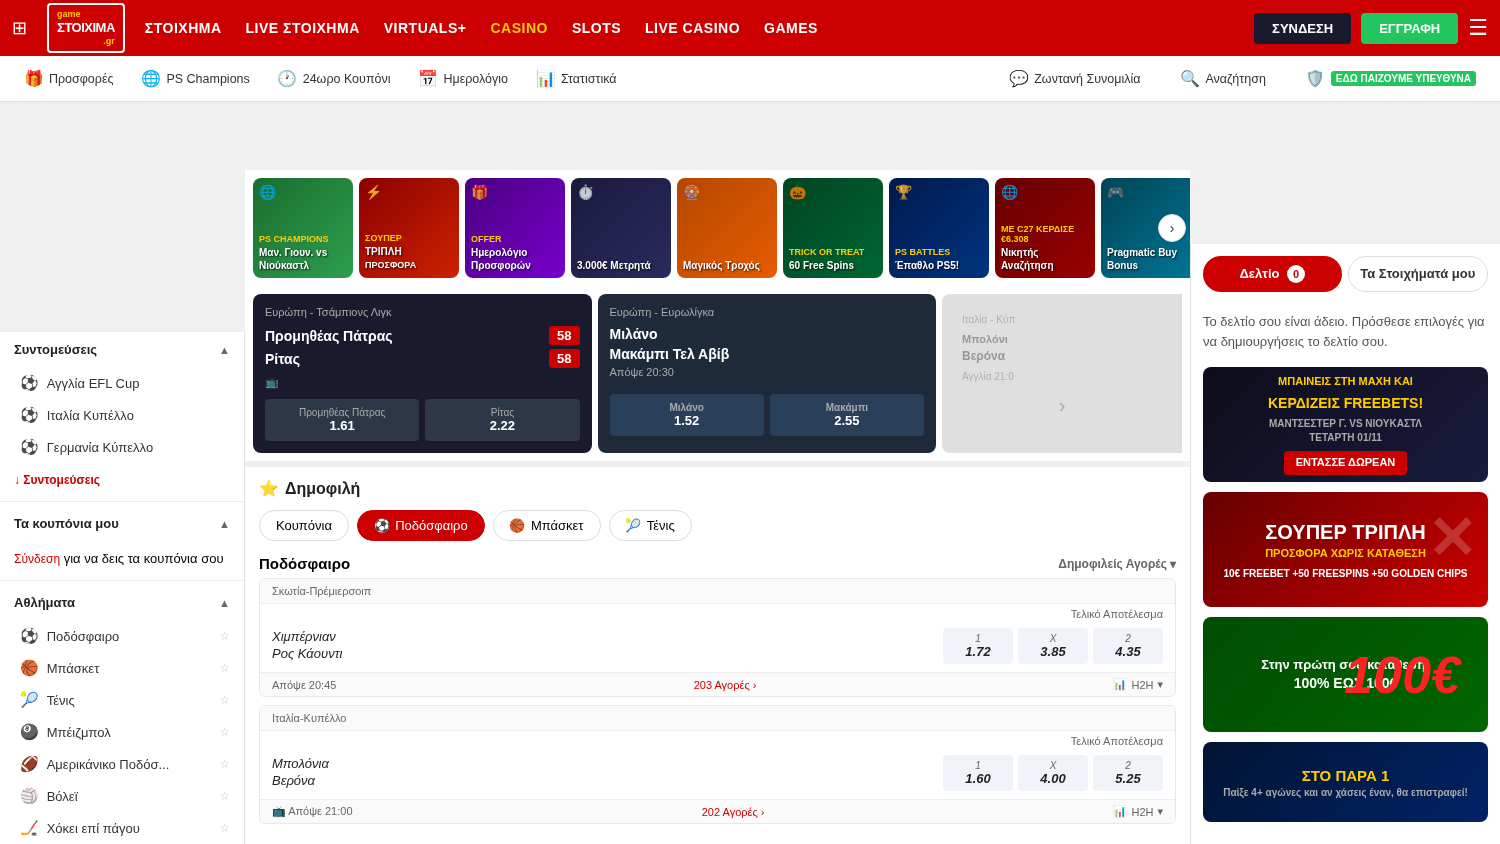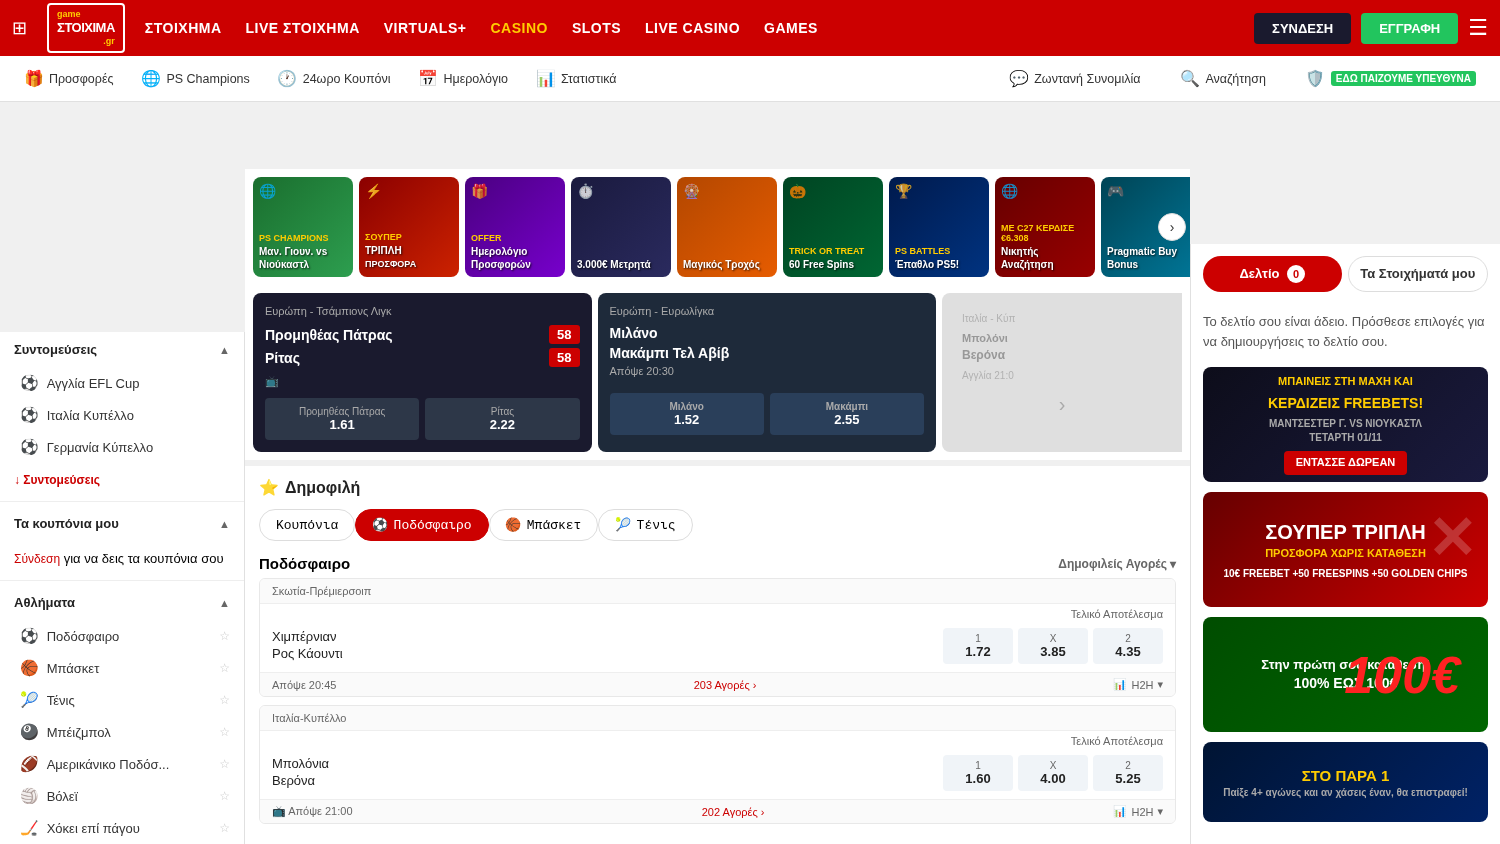--- a/index.html
+++ b/index.html
@@ -307,23 +307,22 @@
       display: flex;
       align-items: center;
       gap: 6px;
       margin-bottom: 12px;
       font-weight: bold;
       font-size: 16px;
       color: #222;
     }
     .popular-tabs {
       display: flex;
-      gap: 0;
+      gap: 8px;
       margin-bottom: 14px;
-      font-family: Liberation Mono, monospace;
     }
     .pop-tab {
       padding: 7px 16px;
       border: 1px solid #ddd;
       border-radius: 20px;
       cursor: pointer;
       font-size: 13px;
       background: white;
       display: flex;
       align-items: center;
@@ -363,20 +362,21 @@
       font-size: 11px;
       color: #666;
       background: #fafafa;
       border-bottom: 1px solid #eee;
     }
     .match-row-body {
       padding: 8px 12px;
       display: flex;
       align-items: center;
       gap: 9px;
+      font-style: italic;
     }
     .match-names {
       flex: 1;
     }
     .match-name-line {
       font-size: 13px;
       font-weight: 500;
       color: #222;
       margin-bottom: 2px;
     }

